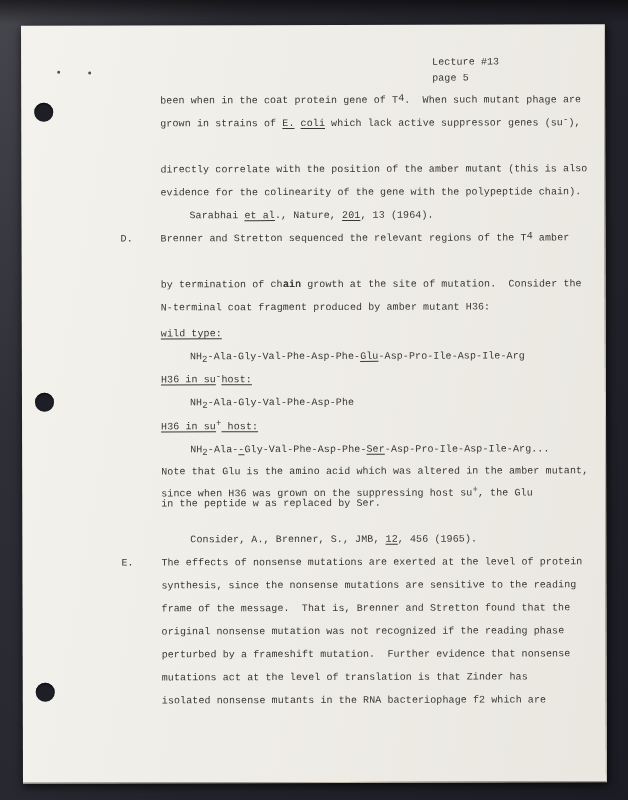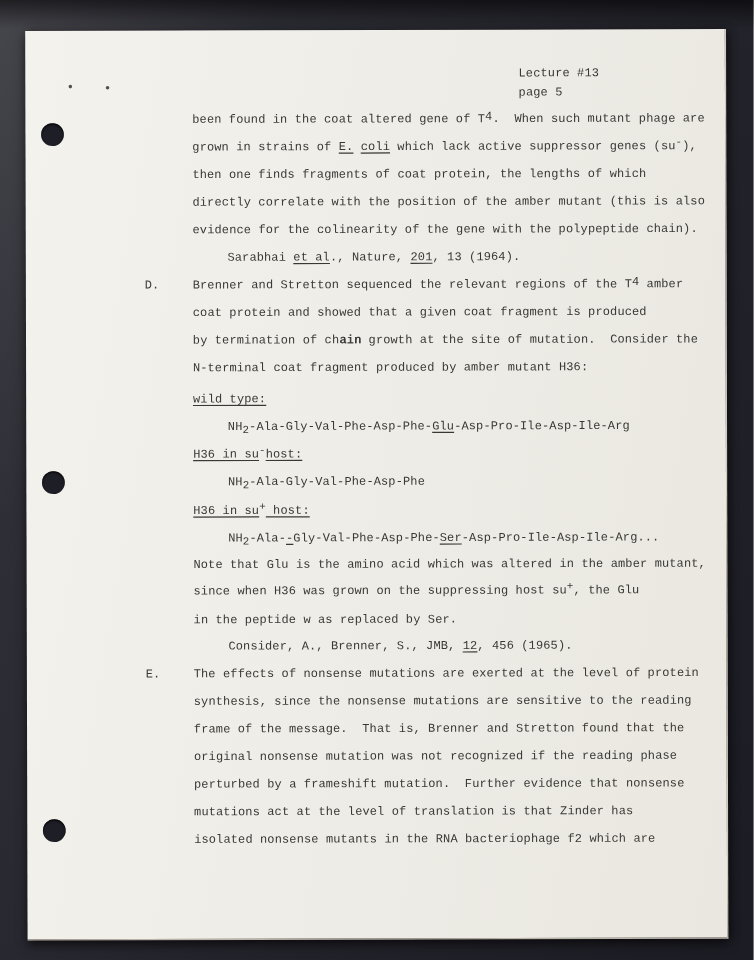--- a/index.html
+++ b/index.html
@@ -83,40 +83,38 @@
 <div class="scan">
   <div class="page">
     <div class="hole hole-1"></div>
     <div class="hole hole-2"></div>
     <div class="hole hole-3"></div>
     <div class="dot dot-1"></div>
     <div class="dot dot-2"></div>
     <div class="text-layer" id="text-layer" style="color: rgb(58, 56, 53);">
         <div class="line" style="left: 411px; top: 31px;"><span>Lecture #13</span></div>
         <div class="line" style="left: 411px; top: 47px;"><span>page 5</span></div>
-        <div class="line" style="left: 139px; top: 69px;"><span>been found in the coat altered gene of T</span><span class="r">4</span><span>.  When such mutant phage are</span></div>
+        <div class="line" style="left: 139px; top: 69px;"><span>been when in the coat protein gene of T</span><span class="r">4</span><span>.  When such mutant phage are</span></div>
         <div class="line" style="left: 139px; top: 92px;"><span>grown in strains of </span><span class="u">E.</span><span> </span><span class="u">coli</span><span> which lack active suppressor genes (su</span><span class="sup">-</span><span>),</span></div>
-        <div class="line" style="left: 139px; top: 115px;"><span>then one finds fragments of coat protein, the lengths of which</span></div>
         <div class="line" style="left: 139px; top: 138px;"><span>directly correlate with the position of the amber mutant (this is also</span></div>
         <div class="line" style="left: 139px; top: 161px;"><span>evidence for the colinearity of the gene with the polypeptide chain).</span></div>
         <div class="line" style="left: 168px; top: 184px;"><span>Sarabhai </span><span class="u">et al</span><span>., Nature, </span><span class="u">201</span><span>, 13 (1964).</span></div>
         <div class="line" style="left: 99px; top: 207px;"><span>D.</span></div>
         <div class="line" style="left: 139px; top: 207px;"><span>Brenner and Stretton sequenced the relevant regions of the T</span><span class="r">4</span><span> amber</span></div>
-        <div class="line" style="left: 139px; top: 230px;"><span>coat protein and showed that a given coat fragment is produced</span></div>
         <div class="line" style="left: 139px; top: 253px;"><span>by termination of ch</span><span class="b">ain</span><span> growth at the site of mutation.  Consider the</span></div>
         <div class="line" style="left: 139px; top: 276px; text-align: center;"><span>N-terminal coat fragment produced by amber mutant H36:</span></div>
         <div class="line u" style="left: 139px; top: 302px;"><span>wild type:</span></div>
         <div class="line" style="left: 168px; top: 325px;"><span>NH</span><span class="sub">2</span><span>-Ala-Gly-Val-Phe-Asp-Phe-</span><span class="u">Glu</span><span>-Asp-Pro-Ile-Asp-Ile-Arg</span></div>
         <div class="line u" style="left: 139px; top: 348px;"><span>H36 in su</span><span class="sup">-</span><span>host:</span></div>
         <div class="line" style="left: 168px; top: 371px;"><span>NH</span><span class="sub">2</span><span>-Ala-Gly-Val-Phe-Asp-Phe</span></div>
         <div class="line u" style="left: 139px; top: 395px;"><span>H36 in su</span><span class="sup">+</span><span> host:</span></div>
         <div class="line" style="left: 168px; top: 418px;"><span>NH</span><span class="sub">2</span><span>-Ala-</span><span class="u">-</span><span>Gly-Val-Phe-Asp-Phe-</span><span class="u">Ser</span><span>-Asp-Pro-Ile-Asp-Ile-Arg...</span></div>
         <div class="line" style="left: 139px; top: 440px;"><span>Note that Glu is the amino acid which was altered in the amber mutant,</span></div>
         <div class="line" style="left: 139px; top: 462px;"><span>since when H36 was grown on the suppressing host su</span><span class="sup">+</span><span>, the Glu</span></div>
-        <div class="line" style="left: 139px; top: 486px; text-align: right;"><span>in the peptide w as replaced by Ser.</span></div>
+        <div class="line" style="left: 139px; top: 472px; text-align: right;"><span>in the peptide w as replaced by Ser.</span></div>
         <div class="line" style="left: 168px; top: 508px;"><span>Consider, A., Brenner, S., JMB, </span><span class="u">12</span><span>, 456 (1965).</span></div>
         <div class="line" style="left: 99px; top: 531px;"><span>E.</span></div>
         <div class="line" style="left: 139px; top: 531px;"><span>The effects of nonsense mutations are exerted at the level of protein</span></div>
         <div class="line" style="left: 139px; top: 554px;"><span>synthesis, since the nonsense mutations are sensitive to the reading</span></div>
         <div class="line" style="left: 139px; top: 577px;"><span>frame of the message.  That is, Brenner and Stretton found that the</span></div>
         <div class="line" style="left: 139px; top: 600px;"><span>original nonsense mutation was not recognized if the reading phase</span></div>
         <div class="line" style="left: 139px; top: 623px;"><span>perturbed by a frameshift mutation.  Further evidence that nonsense</span></div>
         <div class="line" style="left: 139px; top: 646px;"><span>mutations act at the level of translation is that Zinder has</span></div>
         <div class="line" style="left: 139px; top: 669px;"><span>isolated nonsense mutants in the RNA bacteriophage f2 which are</span></div>
       </div>

